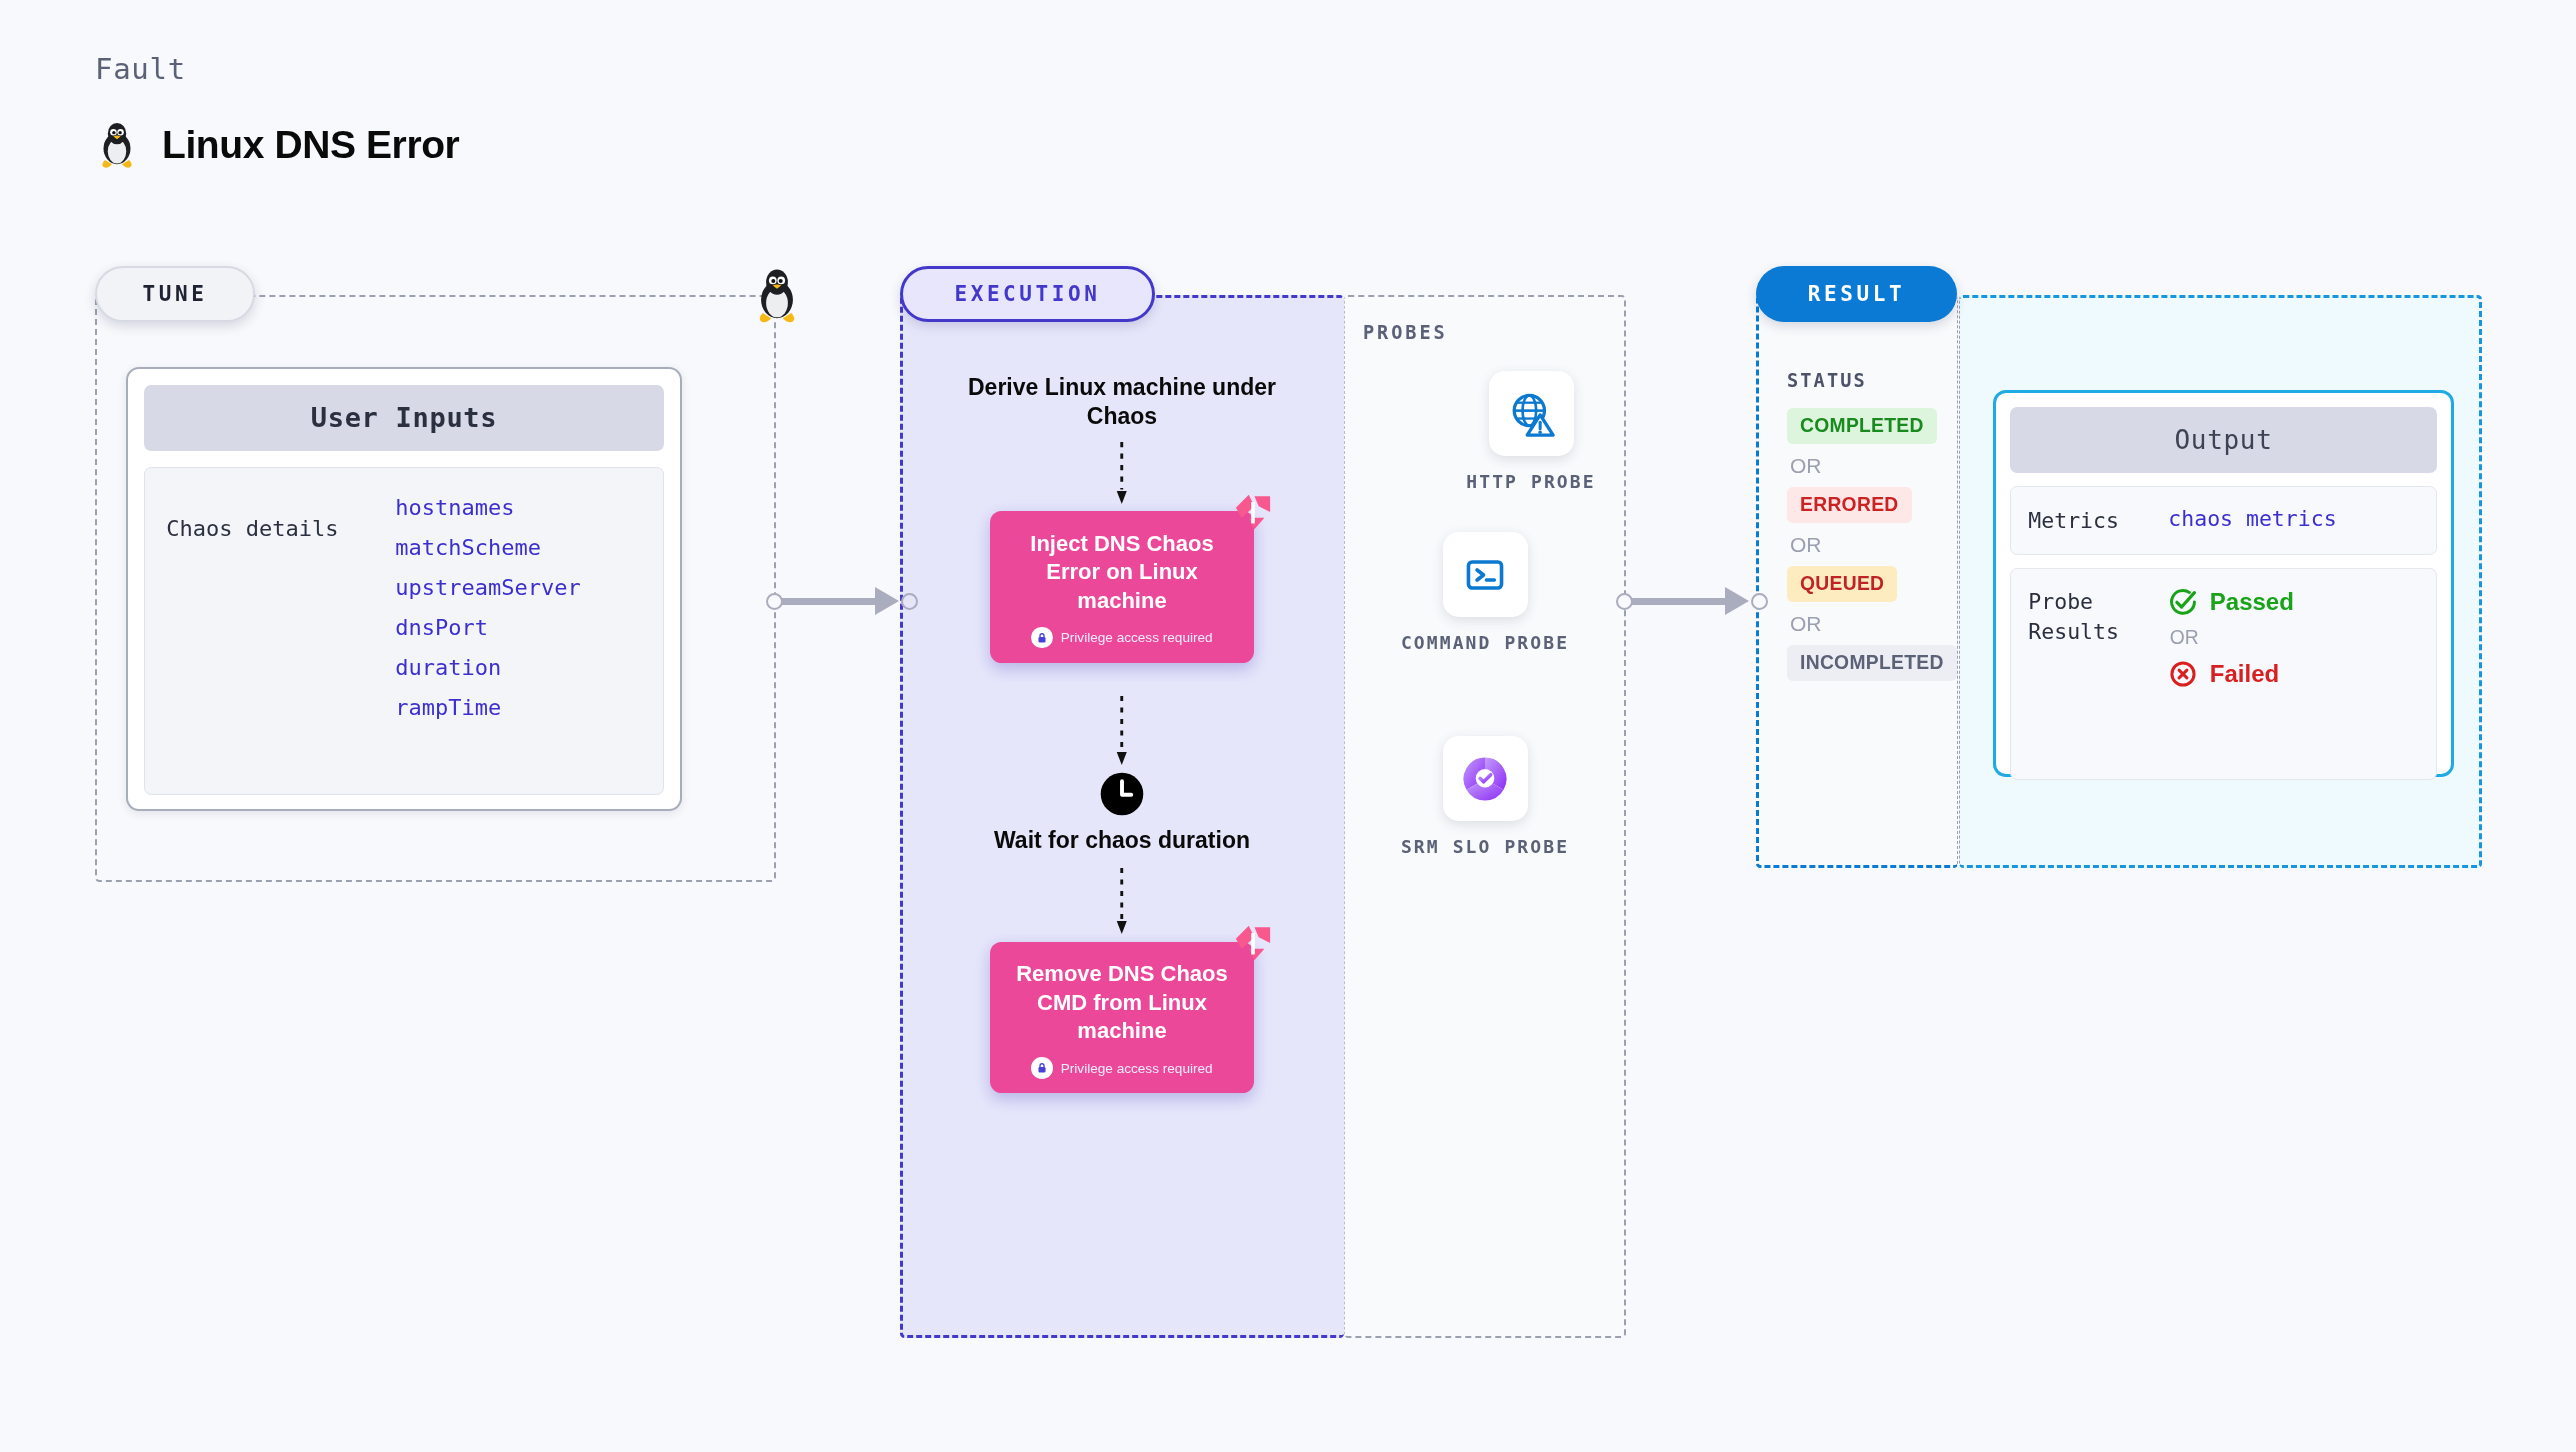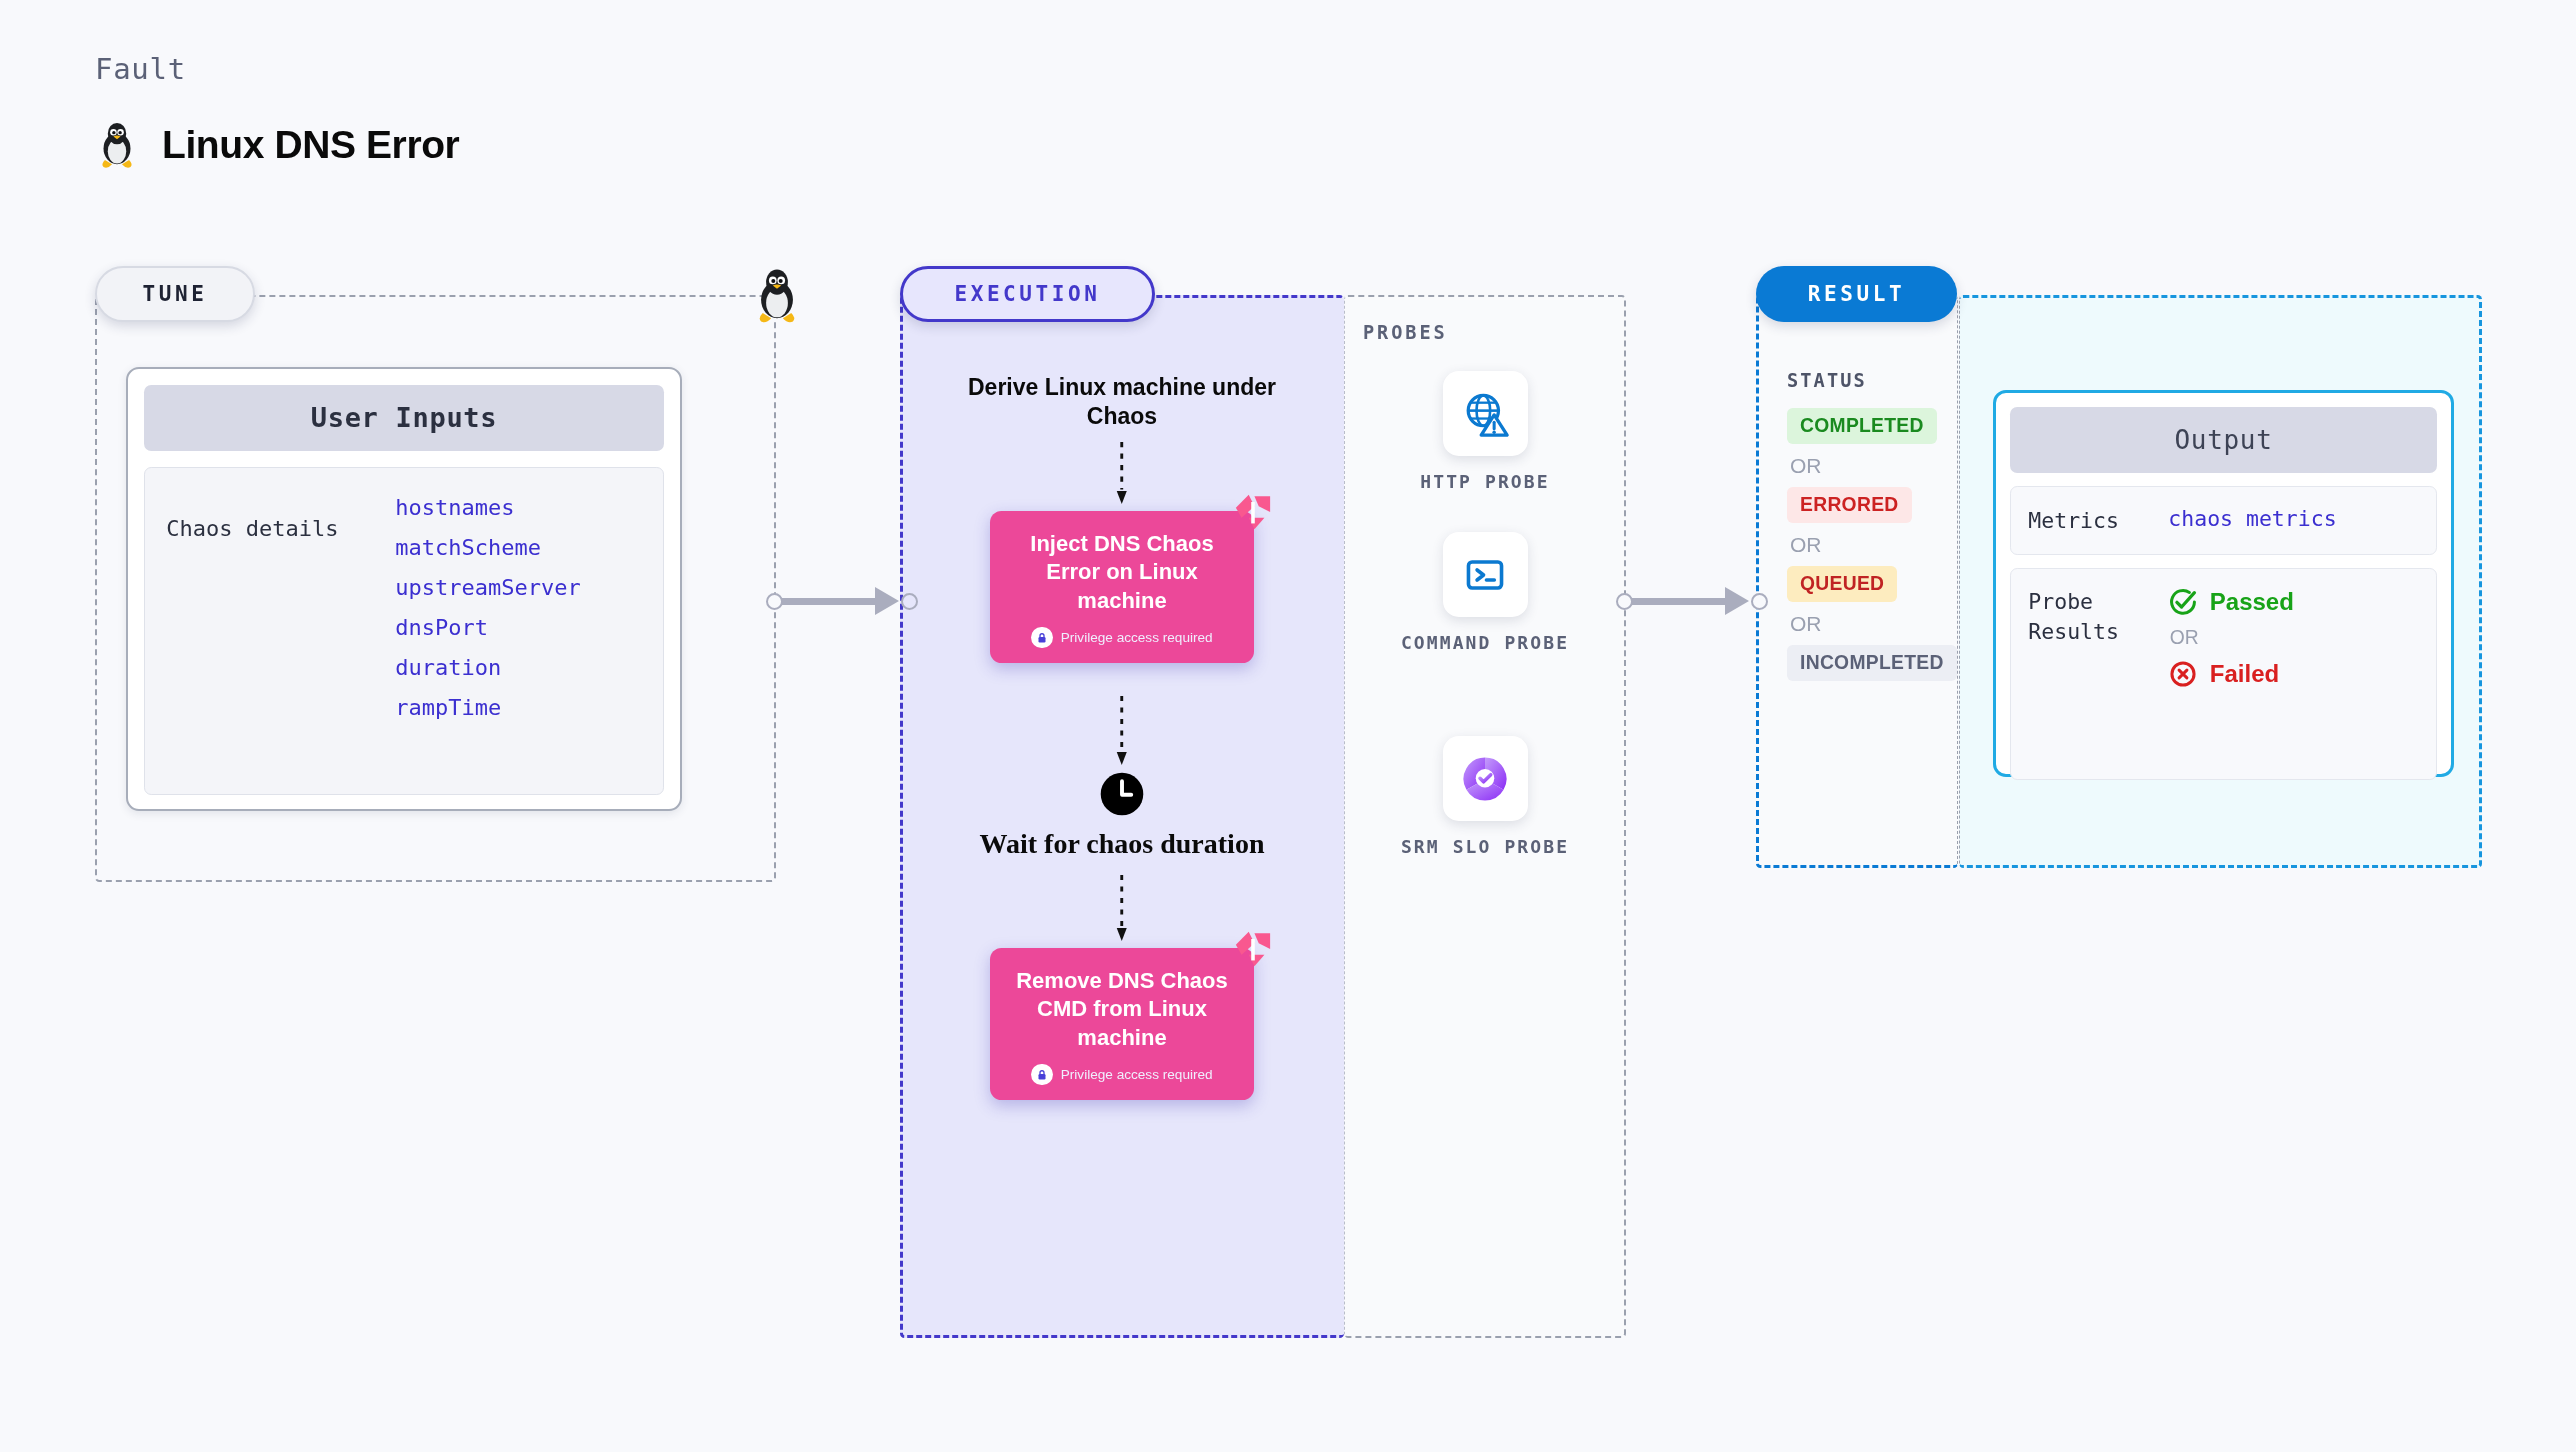--- a/index.html
+++ b/index.html
@@ -169,22 +169,22 @@
   .node-purple .nbadge span { color: #f0eefe; font-size: 13.6px; }
   .lock-circle {
     width: 21.5px; height: 21.5px; border-radius: 50%; background: #ffffff;
     display: flex; align-items: center; justify-content: center; flex: none;
   }
   .fault-mark {
     position: absolute; right: -18.6px; top: -18.6px; width: 40px; height: 40px;
   }
   .clock-wrap { display: flex; justify-content: center; margin-top: 4.3px; }
   .wait-label {
-    text-align: center; font-size: 28px; font-weight: bold; color: #0a0a0a;
-    line-height: 1.28; margin-top: 10px; font-family: Liberation Serif, serif;
+    text-align: center; font-size: 23px; font-weight: bold; color: #0a0a0a;
+    line-height: 1.28; margin-top: 10px;
   }
 
   
   .probe-item {
     position: absolute; width: 282px; left: 1344px;
     display: flex; flex-direction: column; align-items: center;
   }
   .probe-tile {
     width: 85px; height: 85px; background: #ffffff; border-radius: 15.8px;
     display: flex; align-items: center; justify-content: center;
@@ -391,21 +391,21 @@
           <svg width="12" height="12" viewBox="0 0 24 24">
             <rect x="5" y="10" width="14" height="11" rx="2.4" fill="#4840d8"></rect>
             <path d="M8 10 V7.5 a4 4 0 0 1 8 0 V10" stroke="#4840d8" stroke-width="2.6" fill="none"></path>
           </svg>
         </span>
         <span>Privilege access required</span>
       </div>
     </div>
   </div>
 
-  <div class="probe-item" style="top:371px;">
+  <div class="probe-item" style="top:371px;margin-left:46px;">
     <div class="probe-tile">
       <svg width="49" height="49" viewBox="0 0 68 68">
         <circle cx="31" cy="30" r="21" fill="none" stroke="#0b79d0" stroke-width="4.5"></circle>
         <ellipse cx="31" cy="30" rx="9.5" ry="21" fill="none" stroke="#0b79d0" stroke-width="3.6"></ellipse>
         <line x1="10" y1="30" x2="52" y2="30" stroke="#0b79d0" stroke-width="3.6"></line>
         <line x1="13.5" y1="19" x2="48.5" y2="19" stroke="#0b79d0" stroke-width="3.2"></line>
         <line x1="13.5" y1="41" x2="48.5" y2="41" stroke="#0b79d0" stroke-width="3.2"></line>
         <path d="M46 36 L64 64 L28 64 Z" fill="#ffffff" stroke="#0b79d0" stroke-width="4.6" stroke-linejoin="round"></path>
         <line x1="46" y1="46" x2="46" y2="55" stroke="#0b79d0" stroke-width="4.2" stroke-linecap="round"></line>
         <circle cx="46" cy="60" r="2.4" fill="#0b79d0"></circle>

